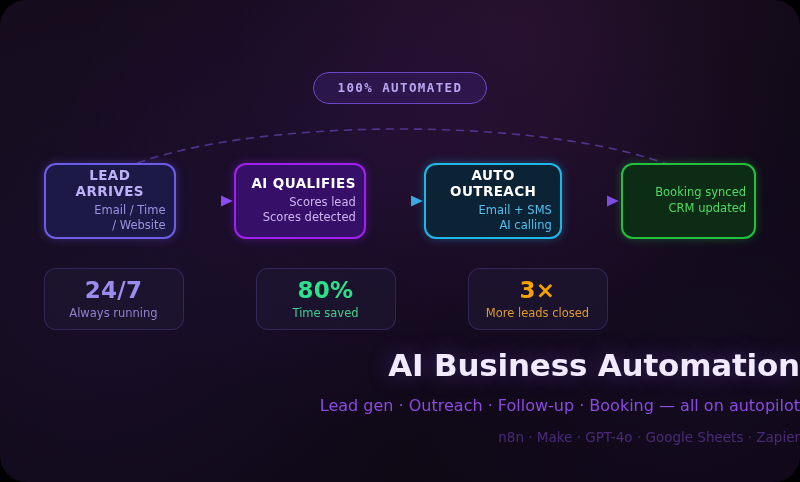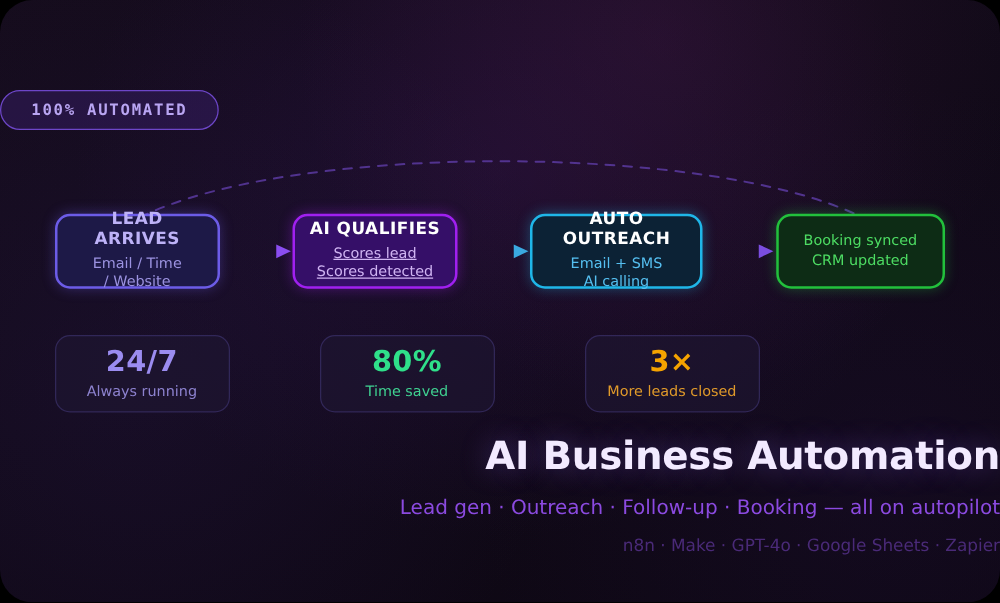--- a/index.html
+++ b/index.html
@@ -29,20 +29,21 @@
       linear-gradient(160deg, #150c1c 0%, #110a18 45%, #0d0713 100%);
   }
 
   
   .badge-wrap {
     position: absolute;
     top: 72px;
     left: 0;
     width: 100%;
     display: flex;
+    justify-content: center;
   }
   .badge {
     padding: 7px 24px 8px;
     border: 1px solid #6d46c8;
     border-radius: 999px;
     background: rgba(58, 30, 108, 0.45);
     color: #b9a5f2;
     font-family: "DejaVu Sans Mono", monospace;
     font-size: 12.5px;
     font-weight: bold;
@@ -64,27 +65,27 @@
   .flow {
     position: absolute;
     top: 163px;
     left: 44px;
     width: 712px;
     height: 76px;
     display: flex;
     align-items: center;
   }
   .node {
-    height: 60px;
+    height: 76px;
     box-sizing: border-box;
     border-radius: 12px;
     border: 2px solid #000;
     display: flex;
     flex-direction: column;
-    align-items: center;
+    align-items: flex-end;
     justify-content: center;
     text-align: center;
     padding: 0 8px;
   }
   .node .n-title {
     font-size: 13.5px;
     font-weight: bold;
     letter-spacing: 0.4px;
     line-height: 1.15;
     margin-bottom: 3px;
@@ -104,21 +105,21 @@
   .node.n1 .n-title { color: #bdb2f7; }
   .node.n1 .n-sub   { color: #9b92e0; }
 
   .node.n2 {
     width: 134px;
     background: #350f68;
     border-color: #a020f0;
     box-shadow: 0 0 10px rgba(160, 32, 240, 0.35);
   }
   .node.n2 .n-title { color: #ffffff; }
-  .node.n2 .n-sub   { color: #cfb4f2; text-decoration: underline; }
+  .node.n2 .n-sub   { color: #cfb4f2; }
 
   .node.n3 {
     width: 140px;
     background: #0c2235;
     border-color: #1fb6e8;
     box-shadow: 0 0 10px rgba(31, 182, 232, 0.35);
   }
   .node.n3 .n-title { color: #ffffff; }
   .node.n3 .n-sub   { color: #55bff0; }
 

